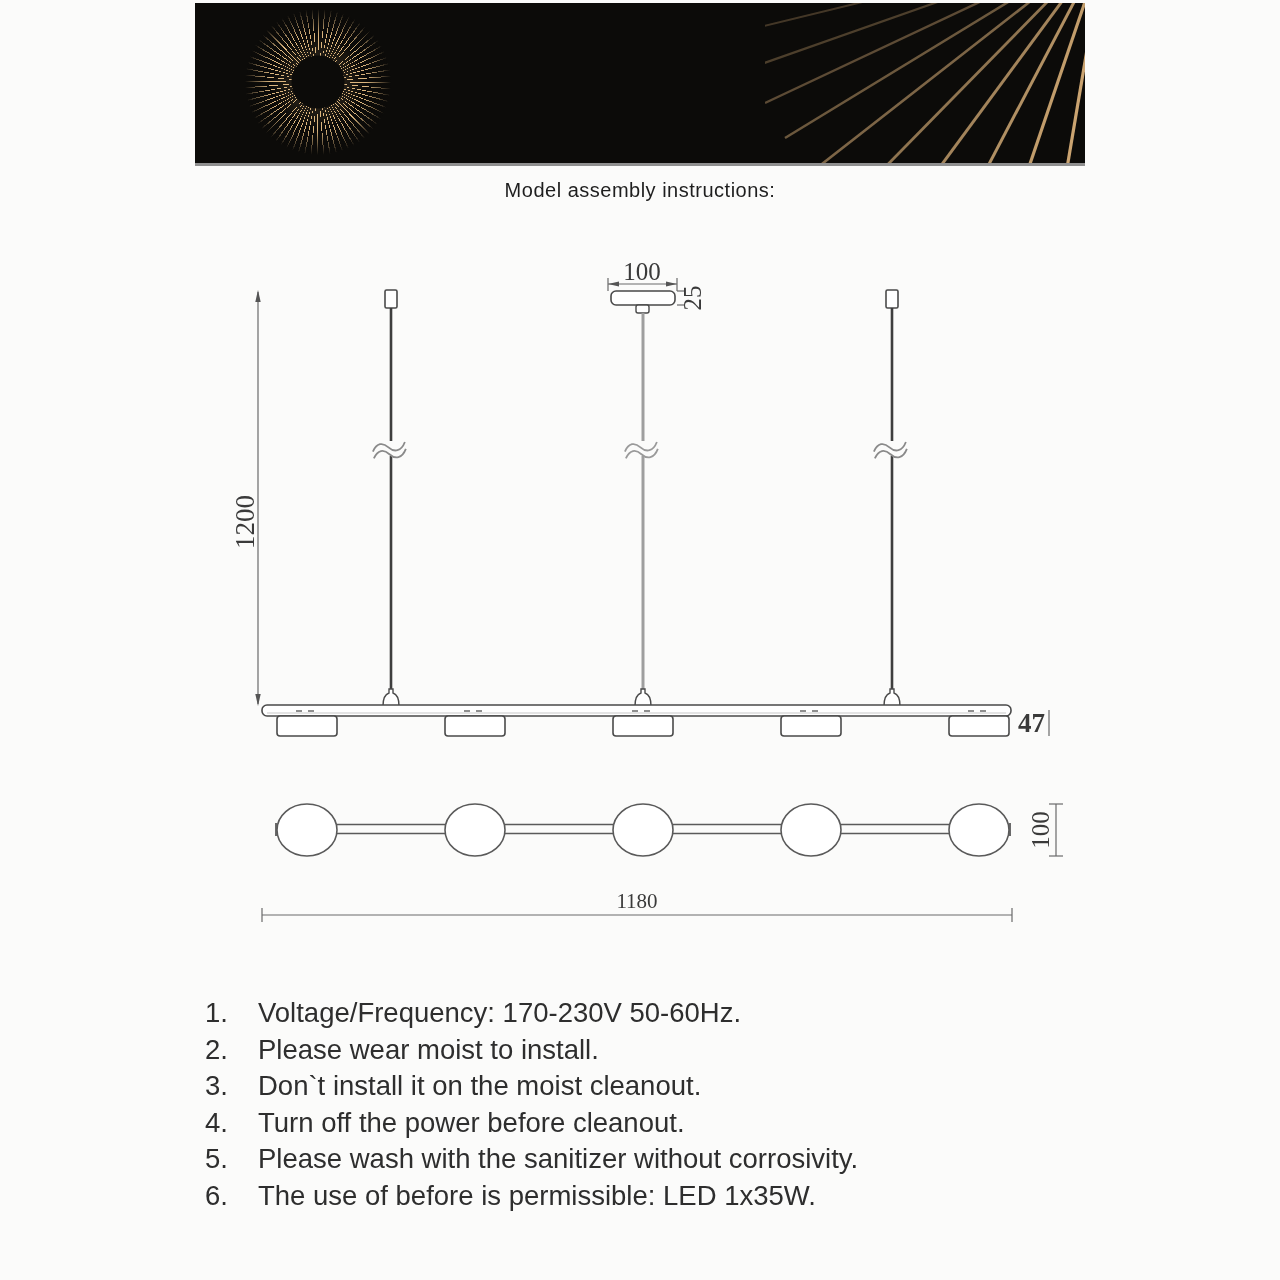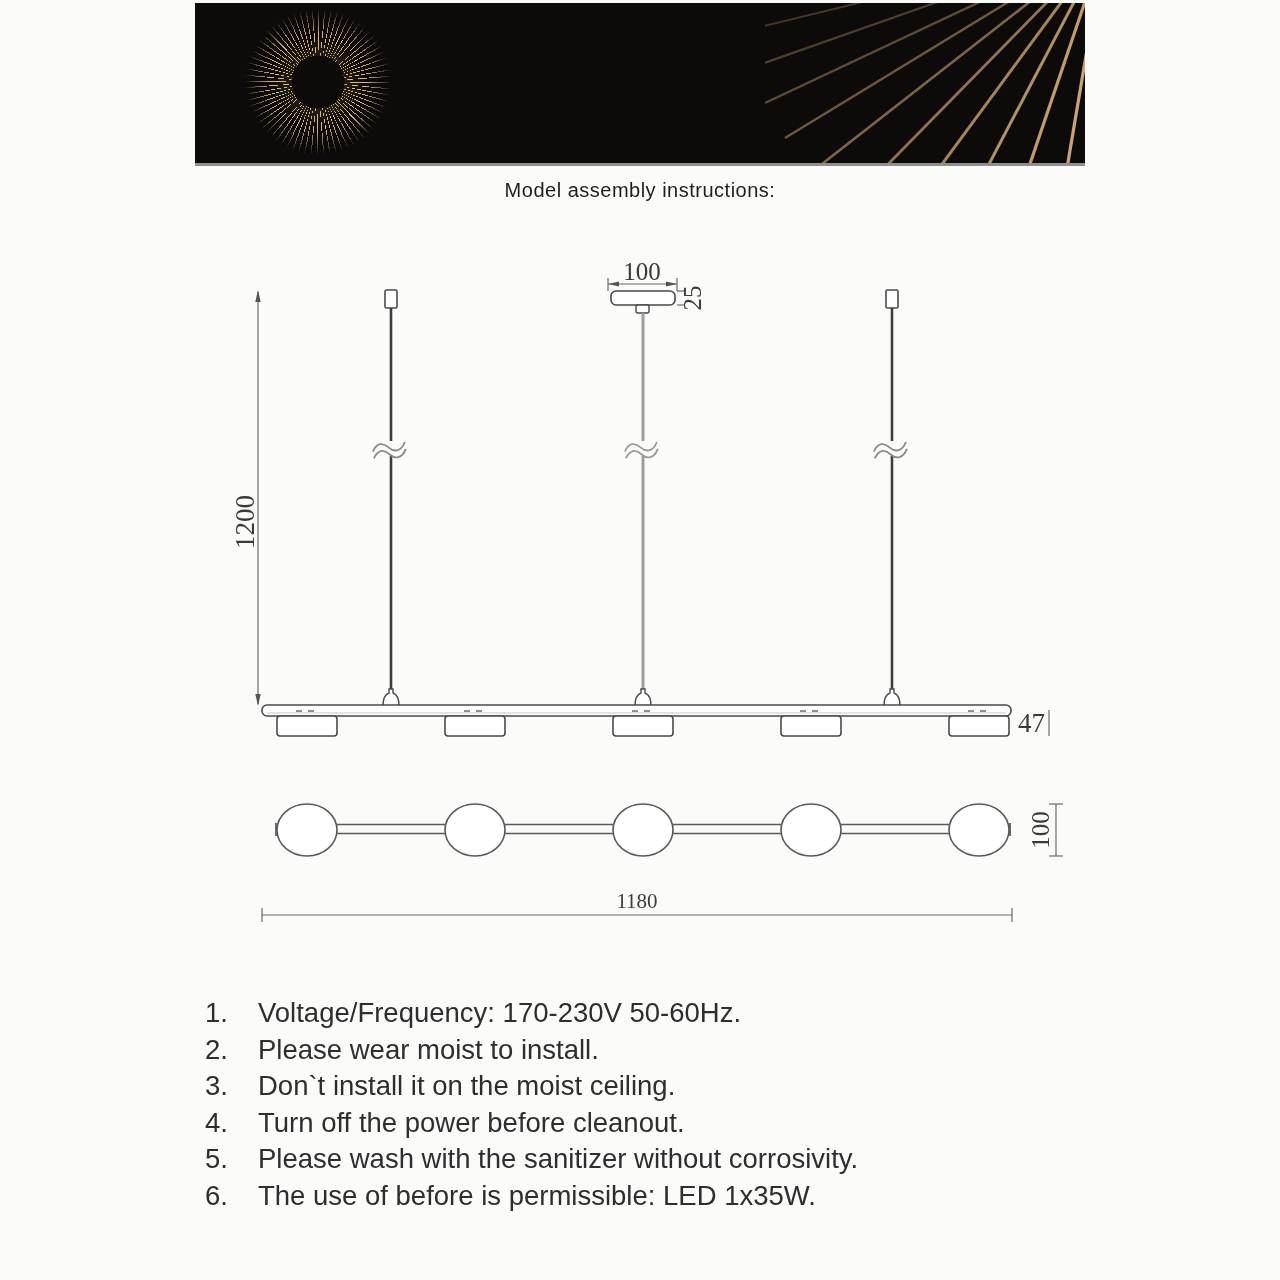--- a/index.html
+++ b/index.html
@@ -34,21 +34,21 @@
   .title-line{font-size:20px;line-height:33px;font-weight:400;letter-spacing:0.5px;}
 
   
   .diagram-svg{position:absolute;left:0;top:0;}
   .dim-label{
     position:absolute;font-family:"Liberation Serif",serif;
     color:#3a3a3a;font-size:25px;line-height:1;white-space:nowrap;
   }
   .dim-label.rot{transform:translate(-50%,-50%) rotate(-90deg);}
   .dim-label.hcenter{transform:translateX(-50%);}
-  .dim-label.vcenter{transform:translateY(-50%);}
+  .dim-label.vcenter{transform:translateY(-50%);font-weight:bold;}
 
   
   .instructions{position:absolute;left:205px;top:995px;width:900px;}
   .instr-row{display:flex;font-size:27.5px;line-height:36.5px;color:#2e2e2e;}
   .instr-num{width:53px;flex:0 0 53px;}
   .instr-text{flex:1;}
 </style>
 </head>
 <body>
 
@@ -204,21 +204,21 @@
     <div class="instr-row">
       <span class="instr-num">1.</span>
       <span class="instr-text">Voltage/Frequency: 170-230V 50-60Hz.</span>
     </div>
     <div class="instr-row">
       <span class="instr-num">2.</span>
       <span class="instr-text">Please wear moist to install.</span>
     </div>
     <div class="instr-row">
       <span class="instr-num">3.</span>
-      <span class="instr-text">Don`t install it on the moist ceiling.</span>
+      <span class="instr-text">Don`t install it on the moist cleanout.</span>
     </div>
     <div class="instr-row">
       <span class="instr-num">4.</span>
       <span class="instr-text">Turn off the power before cleanout.</span>
     </div>
     <div class="instr-row">
       <span class="instr-num">5.</span>
       <span class="instr-text">Please wash with the sanitizer without corrosivity.</span>
     </div>
     <div class="instr-row">

